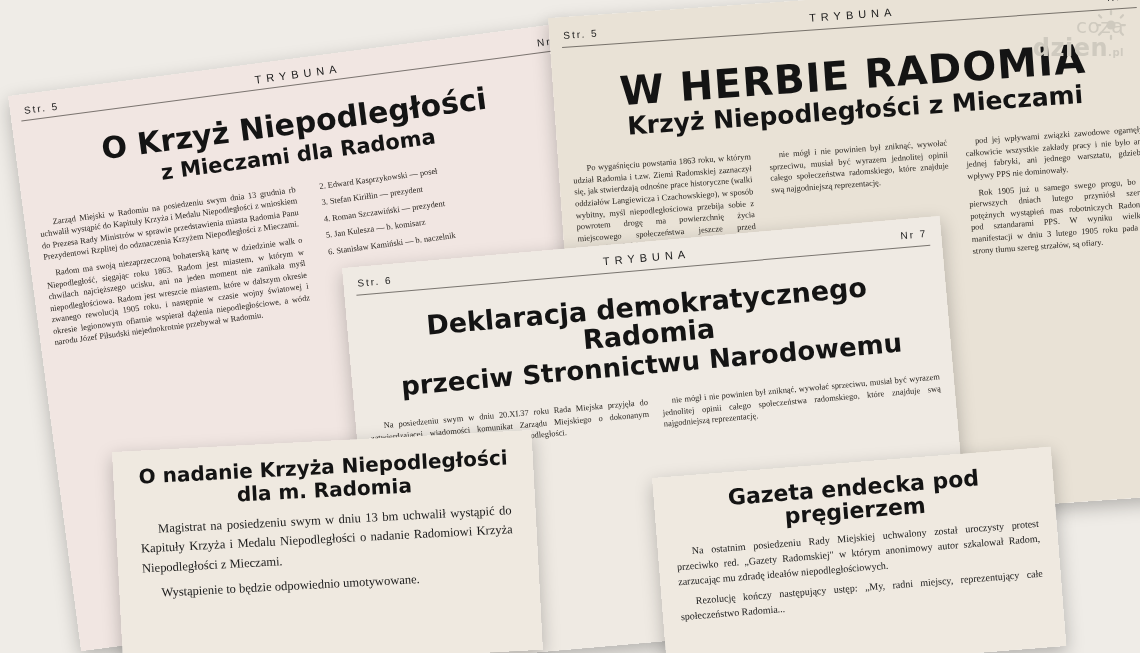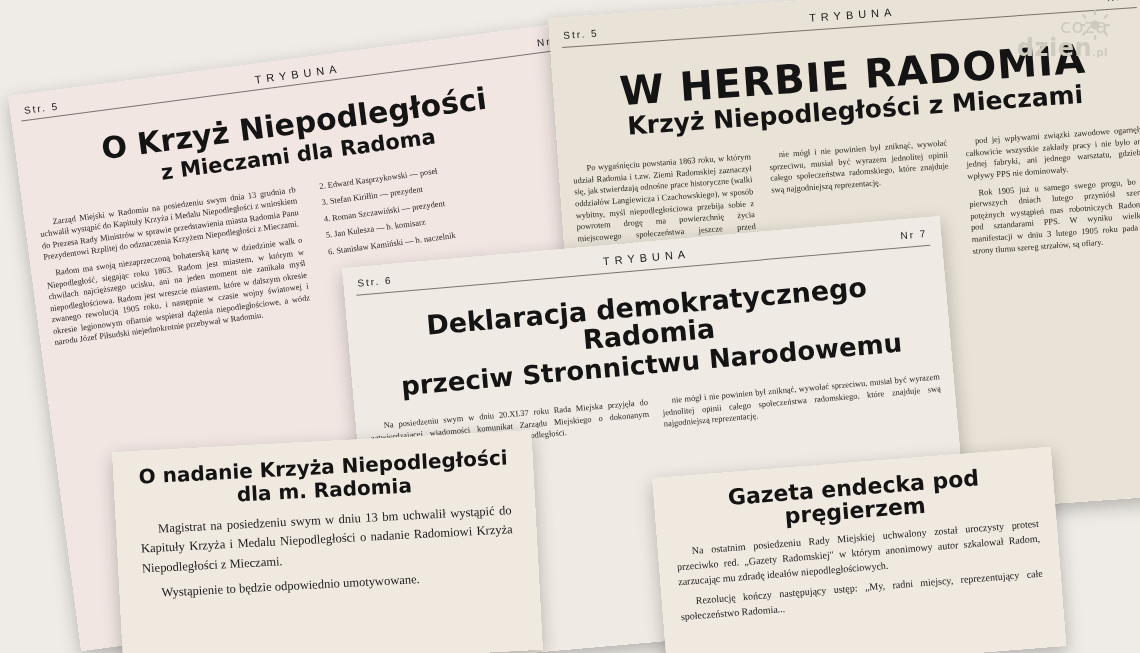--- a/index.html
+++ b/index.html
@@ -52,21 +52,21 @@
     font-size:8.4px;
     line-height:1.38;
     text-align:justify;
     color:#2a2621;
     hyphens:auto;
   }
   .body p{margin:0 0 5px 0;text-indent:10px;}
   .body p.first{text-indent:14px;}
   
   .logo{
-    position:absolute;right:32px;top:16px;
+    position:absolute;right:16px;top:16px;
     text-align:right;
     font-family:"DejaVu Sans", sans-serif;
     color:#cfcabf;
     line-height:1;
     user-select:none;
   }
   .logo .l1{font-size:20px;letter-spacing:.5px;}
   .logo .l2{font-size:24px;font-weight:bold;letter-spacing:.5px;}
   .logo .dot{font-size:10px;}
   .sun{

